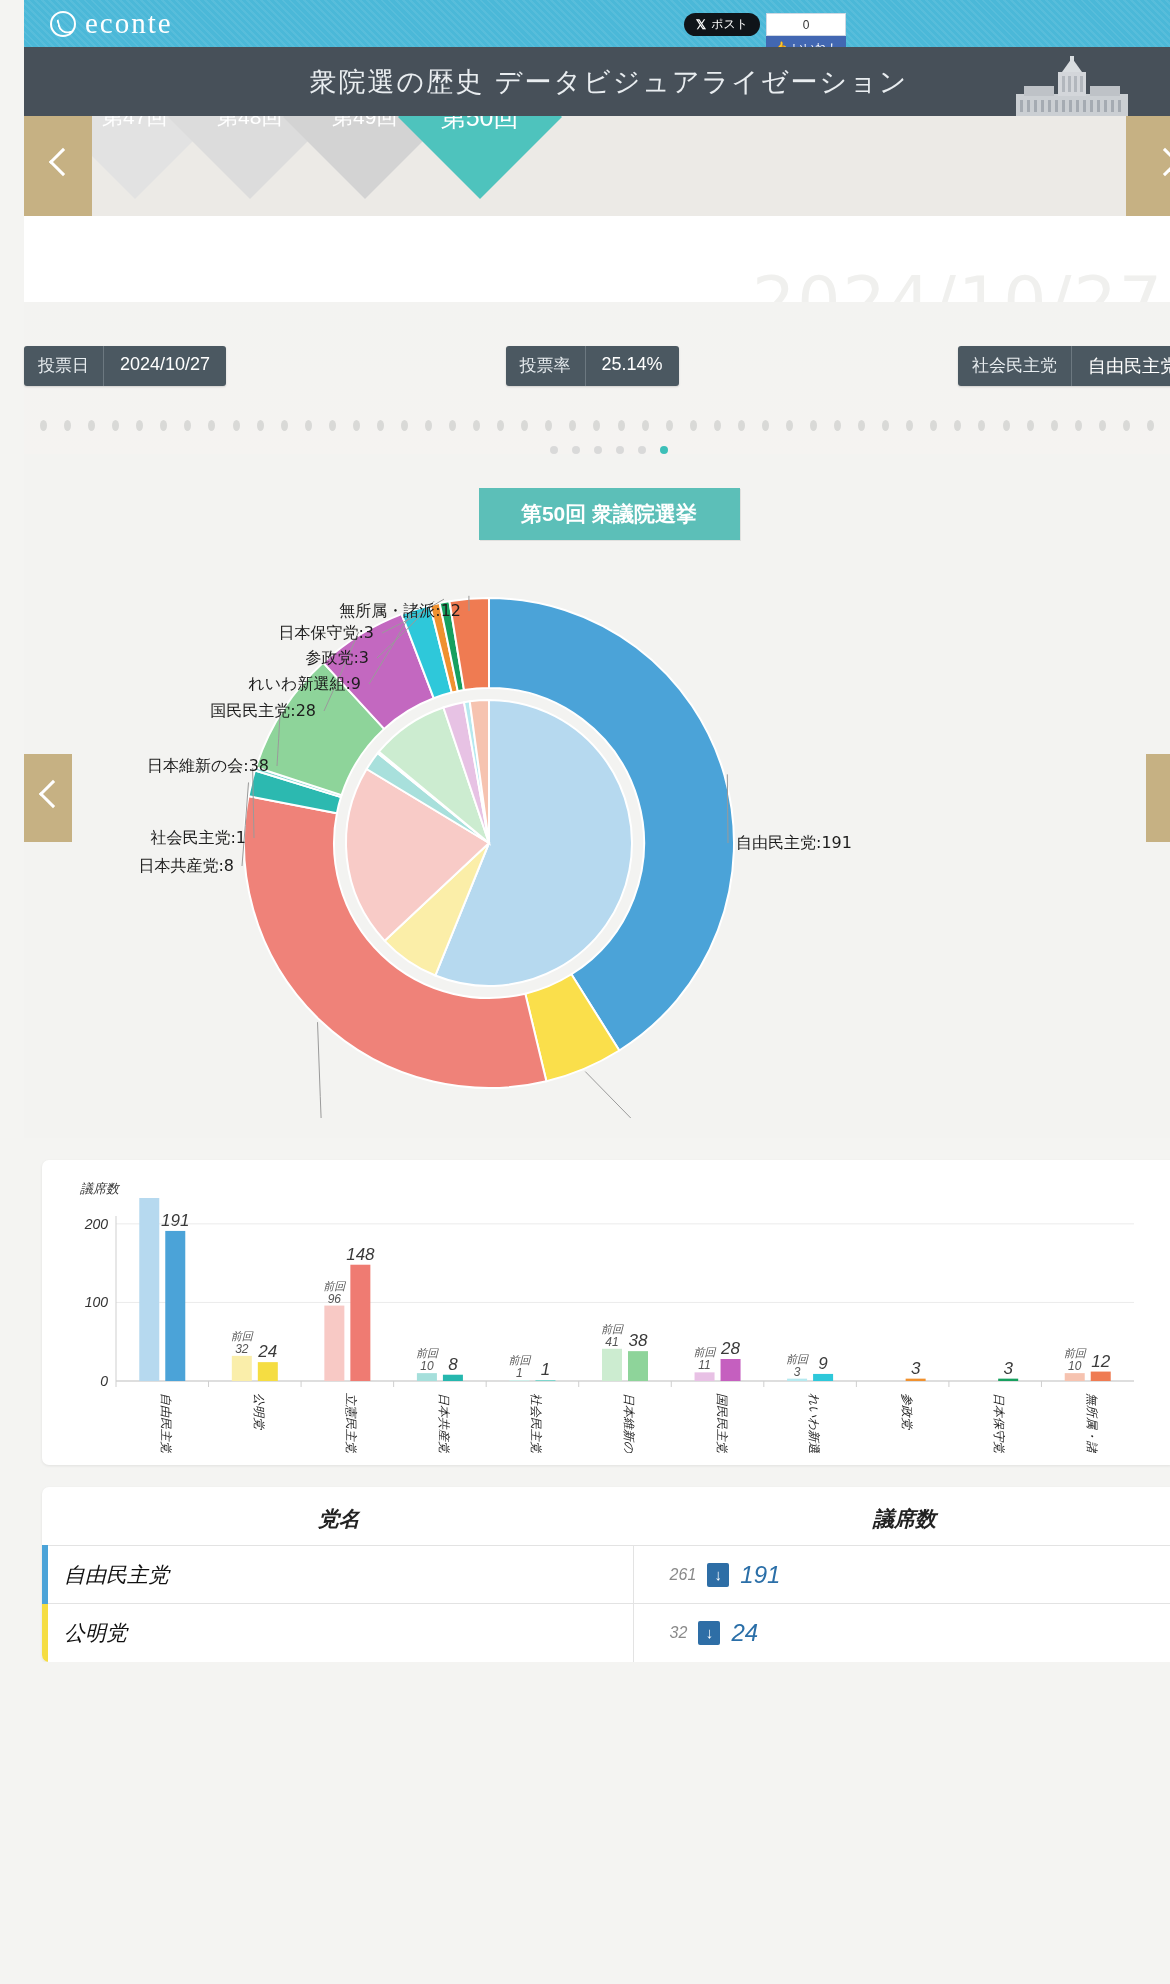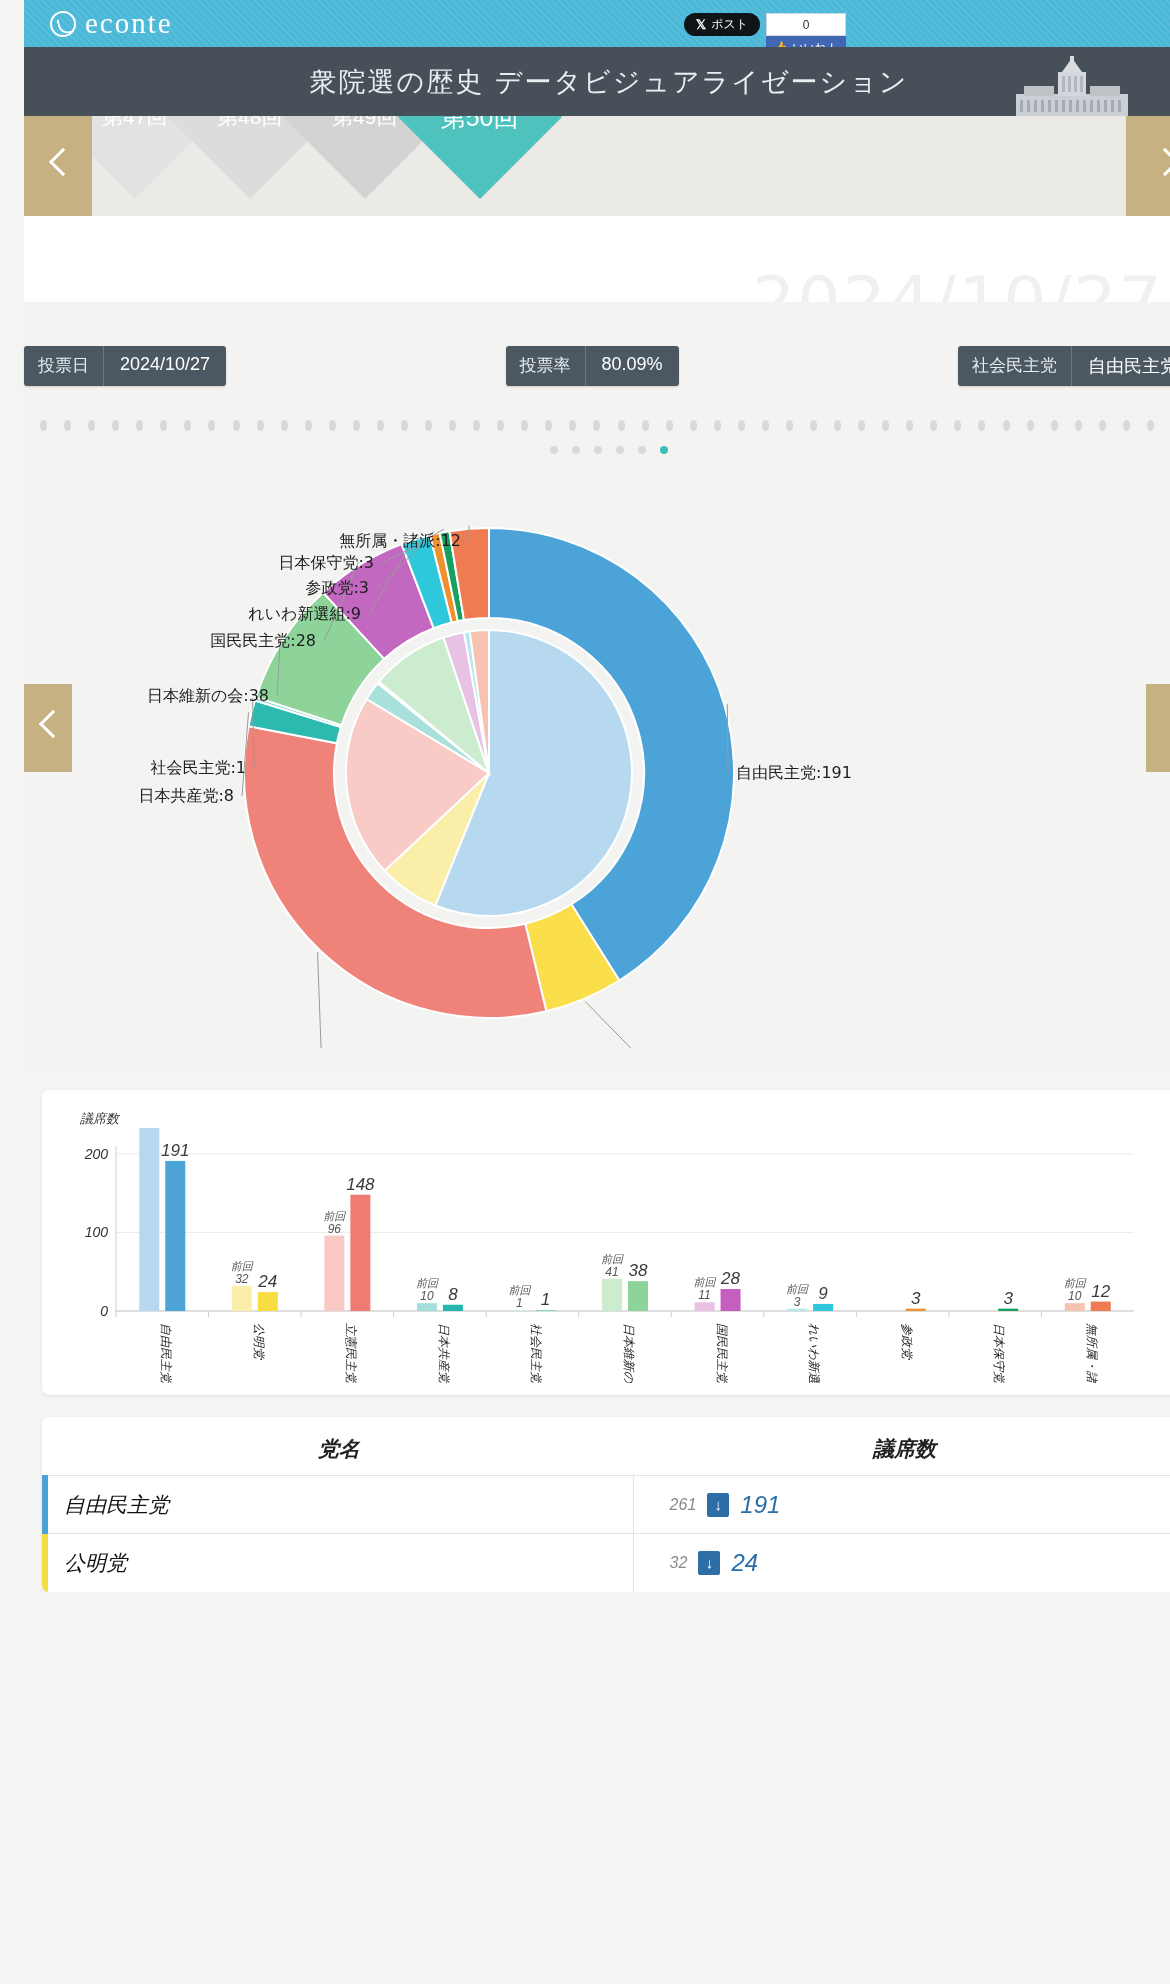--- a/index.html
+++ b/index.html
@@ -272,21 +272,21 @@
   </div>
 
   <div class="statsec">
     <div class="statbar">
       <div class="stat">
         <div class="k">投票日</div>
         <div class="v">2024/10/27</div>
       </div>
       <div class="stat">
         <div class="k">投票率</div>
-        <div class="v">80.09%</div>
+        <div class="v">25.14%</div>
       </div>
       <div class="stat">
         <div class="k">社会民主党</div>
         <div class="v">自由民主党</div>
       </div>
     </div>
     <div class="dotstrip" id="dotstrip">
         <i></i>
         <i></i>
         <i></i>
@@ -340,20 +340,21 @@
         <i></i>
         <i></i>
         <i></i>
         <i></i>
         <i></i>
         <i class="on"></i>
       </div>
   </div>
 
   <div class="piesec">
+    <div class="pietitle">第50回 衆議院選挙</div>
     <div class="piestage">
       <svg id="piesvg" width="1170" height="560" viewBox="0 0 1170 560">
           <path d="M 465 40 A 245 245 0 0 1 595.2978000123021 492.4788743750894 L 547.4333020485993 416.26214501281163 A 155 155 0 0 0 465 130 Z" fill="#4ba3d8" stroke="#ffffff" stroke-width="2"></path>
           <path d="M 595.2978000123021 492.4788743750894 A 245 245 0 0 1 522.3952828646601 523.1822443107077 L 501.3113014041727 435.68672599248856 A 155 155 0 0 0 547.4333020485993 416.26214501281163 Z" fill="#fadf4b" stroke="#ffffff" stroke-width="2"></path>
           <path d="M 522.3952828646601 523.1822443107077 A 245 245 0 0 1 224.52769785041767 238.11640053408888 L 312.8644619053663 255.33894727666848 A 155 155 0 0 0 501.3113014041727 435.68672599248856 Z" fill="#ef8279" stroke="#ffffff" stroke-width="2"></path>
           <path d="M 224.52769785041767 238.11640053408888 A 245 245 0 0 1 230.9894563575509 212.4461202680007 L 316.9525132057975 239.09856588383718 A 155 155 0 0 0 312.8644619053663 255.33894727666848 Z" fill="#2cb9b0" stroke="#ffffff" stroke-width="2"></path>
           <path d="M 230.9894563575509 212.4461202680007 A 245 245 0 0 1 231.9911535076874 209.2908363781378 L 317.5862399742512 237.1023658718831 A 155 155 0 0 0 316.9525132057975 239.09856588383718 Z" fill="#7fd6cd" stroke="#ffffff" stroke-width="2"></path>
           <path d="M 231.9911535076874 209.2908363781378 A 245 245 0 0 1 299.22631804057954 104.60020407545656 L 360.1227726379177 170.86951686406434 A 155 155 0 0 0 317.5862399742512 237.1023658718831 Z" fill="#8ed49a" stroke="#ffffff" stroke-width="2"></path>
           <path d="M 299.22631804057954 104.60020407545656 A 245 245 0 0 1 377.5863041398295 56.12482490216283 L 409.6974577211166 140.2014198360622 A 155 155 0 0 0 360.1227726379177 170.86951686406434 Z" fill="#c368c0" stroke="#ffffff" stroke-width="2"></path>
           <path d="M 377.5863041398295 56.12482490216283 A 245 245 0 0 1 405.99685306519063 47.21095767090256 L 427.6714784698145 134.56203444485672 A 155 155 0 0 0 409.6974577211166 140.2014198360622 Z" fill="#2ec8da" stroke="#ffffff" stroke-width="2"></path>

